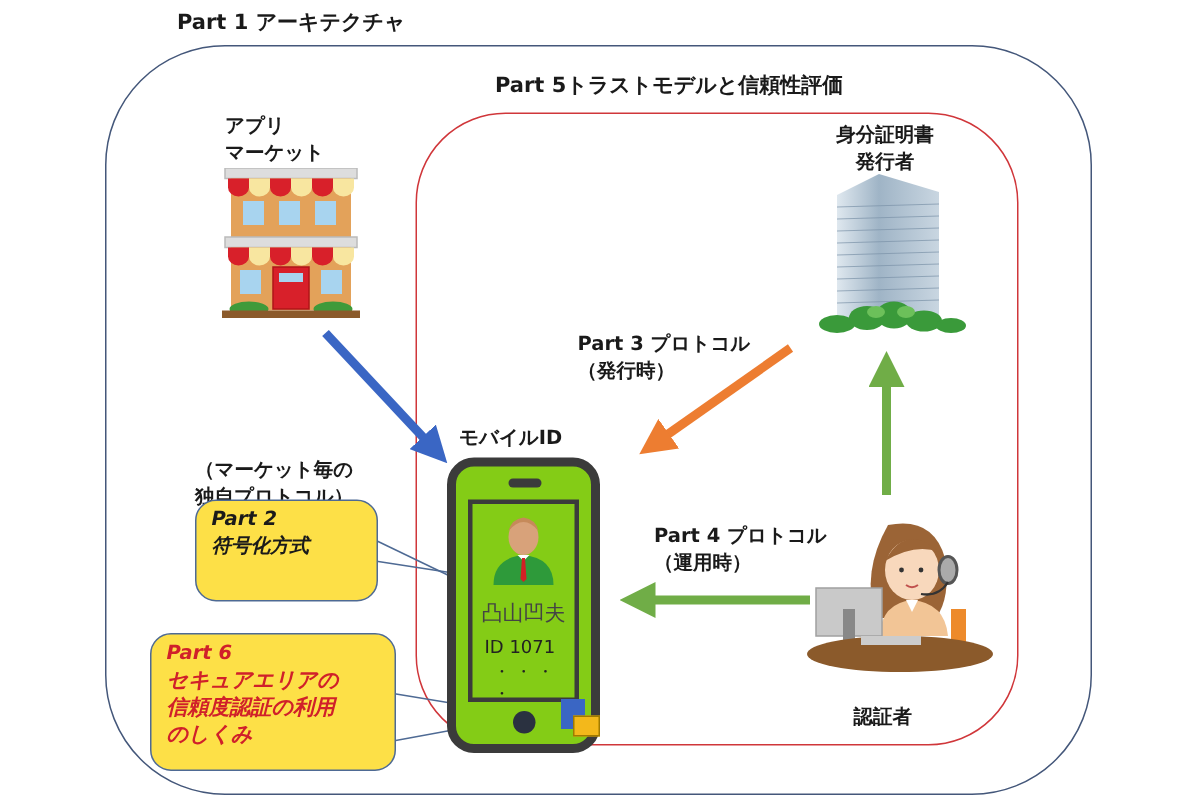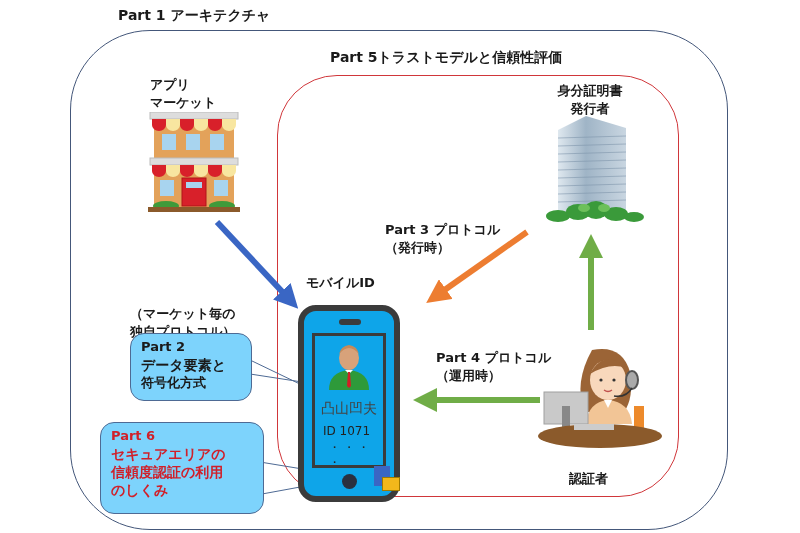--- a/index.html
+++ b/index.html
@@ -4,21 +4,21 @@
 <style>
   html, body { margin:0; padding:0; background:#ffffff; }
   body { width:800px; height:533px; position:relative; overflow:hidden;
          font-family:"DejaVu Sans", "Liberation Sans", sans-serif; color:#1a1a1a; }
   .abs { position:absolute; }
   .lbl { font-weight:bold; font-size:13px; line-height:18px; white-space:nowrap; }
   .outer-box { left:70px; top:30px; width:658px; height:500px; border:1.5px solid #44577a;
                border-radius:80px; box-sizing:border-box; }
   .inner-box { left:277px; top:75px; width:402px; height:422px; border:1.5px solid #d0363a;
                border-radius:60px; box-sizing:border-box; }
-  .callout { border:1.3px solid #4e6a94; border-radius:14px; background:#7dd3fc; box-sizing:border-box; padding:4px 10px; }
+  .callout { border:1.3px solid #4e6a94; border-radius:14px; background:#fde047; box-sizing:border-box; padding:4px 10px;font-style:italic; }
   svg.overlay { position:absolute; left:0; top:0; }
 </style>
 </head>
 <body>
 
 <div class="abs outer-box"></div>
 <div class="abs inner-box"></div>
 
 <div class="abs lbl" style="left:118px;top:6px;font-size:14px;">Part 1 アーキテクチャ</div>
 <div class="abs lbl" style="left:330px;top:48px;font-size:14px;">Part 5トラストモデルと信頼性評価</div>
@@ -134,43 +134,42 @@
 </div>
 <div class="abs lbl" style="left:385px;top:221px;">
   <div>Part 3 プロトコル</div>
   <div>（発行時）</div>
 </div>
 <div class="abs lbl" style="left:436px;top:349px;">
   <div>Part 4 プロトコル</div>
   <div>（運用時）</div>
 </div>
 
-<div class="abs lbl" style="left:306px;top:274px;">モバイルID</div>
-<div class="abs" style="left:298px;top:305px;width:102px;height:197px;border:6px solid #3b3b3b;border-radius:18px;box-sizing:border-box;background:#0ea5e9;">
+<div class="abs lbl" style="left:306px;top:284px;">モバイルID</div>
+<div class="abs" style="left:298px;top:305px;width:102px;height:197px;border:6px solid #3b3b3b;border-radius:18px;box-sizing:border-box;background:#84cc16;">
   <div class="abs" style="left:35px;top:8px;width:22px;height:6px;background:#3b3b3b;border-radius:3px;"></div>
   <div class="abs" style="left:8px;top:22px;width:74px;height:135px;border:3px solid #3b3b3b;box-sizing:border-box;">
     <svg class="abs" style="left:12px;top:8px;" width="44" height="46">
       <ellipse cx="22" cy="14" rx="10" ry="12" fill="#d8a27a"></ellipse>
       <path d="M12 10 q10 -12 20 0 q-2 -8 -10 -9 q-8 1 -10 9z" fill="#c68a5a"></path>
       <path d="M2 46 q0 -18 20 -20 q20 2 20 20z" fill="#2e9a3a"></path>
       <polygon points="18,26 26,26 22,30" fill="#fff"></polygon>
       <polygon points="21,28 23,28 24,42 22,44 20,42" fill="#d21f25"></polygon>
     </svg>
     <div class="abs" style="left:6px;top:64px;font-size:14px;color:#444;">凸山凹夫</div>
     <div class="abs" style="left:8px;top:88px;font-size:12px;color:#222;">ID 1071</div>
     <div class="abs" style="left:14px;top:104px;font-size:11px;color:#222;">・ ・ ・ ・</div>
   </div>
   <div class="abs" style="left:38px;top:163px;width:15px;height:15px;background:#2a3140;border-radius:50%;"></div>
   <div class="abs" style="left:70px;top:155px;width:16px;height:20px;background:#3a66c4;"></div>
   <div class="abs" style="left:78px;top:166px;width:16px;height:12px;background:#f3b81b;border:1px solid #a07a00;"></div>
 </div>
 
 <div class="abs callout lbl" style="left:130px;top:333px;width:122px;height:68px;">
   <div>Part 2</div>
-  <div style="font-size:14px;">データ要素と</div>
   <div style="font-size:13px;">符号化方式</div>
 </div>
 
 <div class="abs callout lbl" style="left:100px;top:422px;width:164px;height:92px;color:#d0202a;">
   <div>Part 6</div>
   <div style="font-size:14px;">セキュアエリアの</div>
   <div style="font-size:14px;">信頼度認証の利用</div>
   <div style="font-size:14px;">のしくみ</div>
 </div>
 

